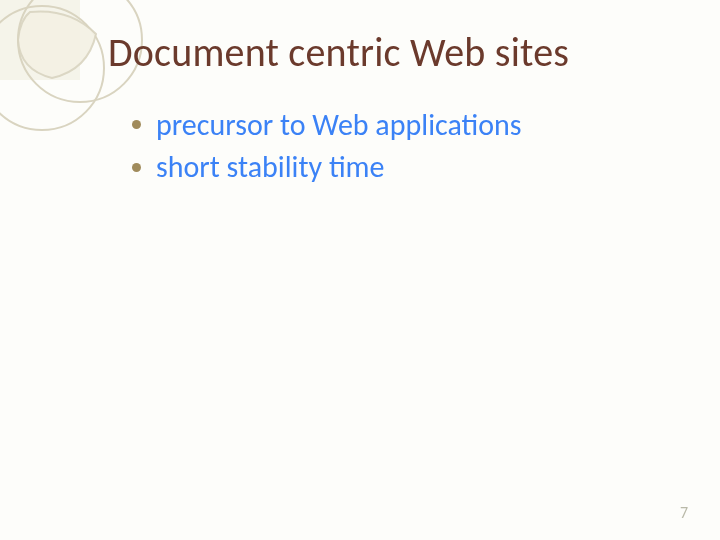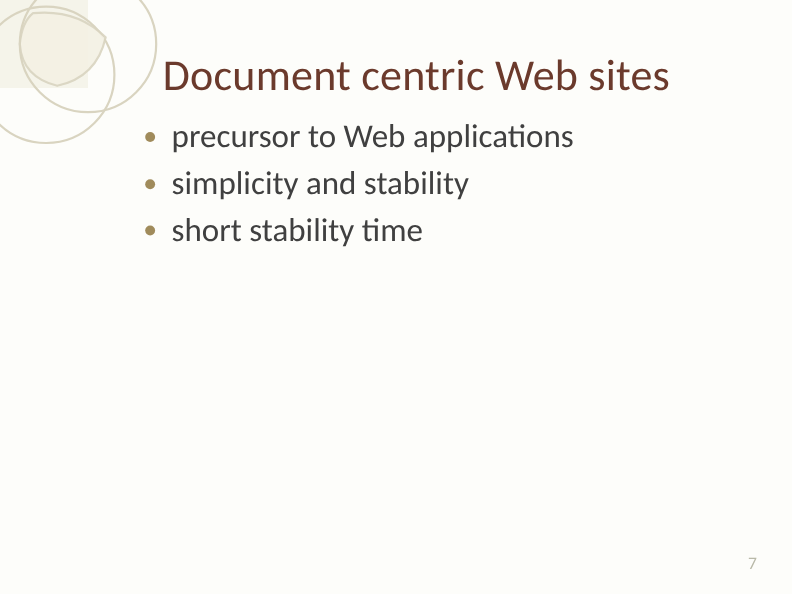--- a/index.html
+++ b/index.html
@@ -22,35 +22,34 @@
     position: absolute;
     left: 0;
     top: 0;
     width: 180px;
     height: 180px;
     pointer-events: none;
   }
   .title {
     position: absolute;
     left: 108px;
-    top: 44px;
+    top: 28px;
     font-size: 40px;
     color: #6b3a2c;
     font-weight: 400;
     letter-spacing: 0.2px;
-    margin-left: 40px;
   }
   .content {
     position: absolute;
     left: 130px;
     top: 106px;
     right: 60px;
     font-size: 30px;
     line-height: 1.28;
-    color: #404040;
+    color: #3b82f6;
   }
   ul.bullets {
     list-style: none;
     margin: 0;
     padding: 0;
   }
   ul.bullets > li {
     position: relative;
     padding-left: 26px;
     margin: 0 0 4px 0;
@@ -83,19 +82,18 @@
     <circle cx="80" cy="40" r="62" fill="none" stroke="#d9d4c0" stroke-width="2"></circle>
     <circle cx="42" cy="68" r="62" fill="none" stroke="#d9d4c0" stroke-width="2"></circle>
     <path d="M30 12 Q70 8 96 34 Q88 70 52 78 Q20 70 18 40 Q20 20 30 12 Z" fill="#f4f1e4" stroke="#d9d4c0" stroke-width="2" opacity="0.9"></path>
   </svg>
 
   <div class="title">Document centric Web sites</div>
 
   <div class="content">
     <ul class="bullets">
       <li>precursor to Web applications</li>
-      <li>simplicity and stability</li>
       <li>short stability time</li>
     </ul>
   </div>
 
   <div class="pagenum">7</div>
 </div>
 
 </body></html>

